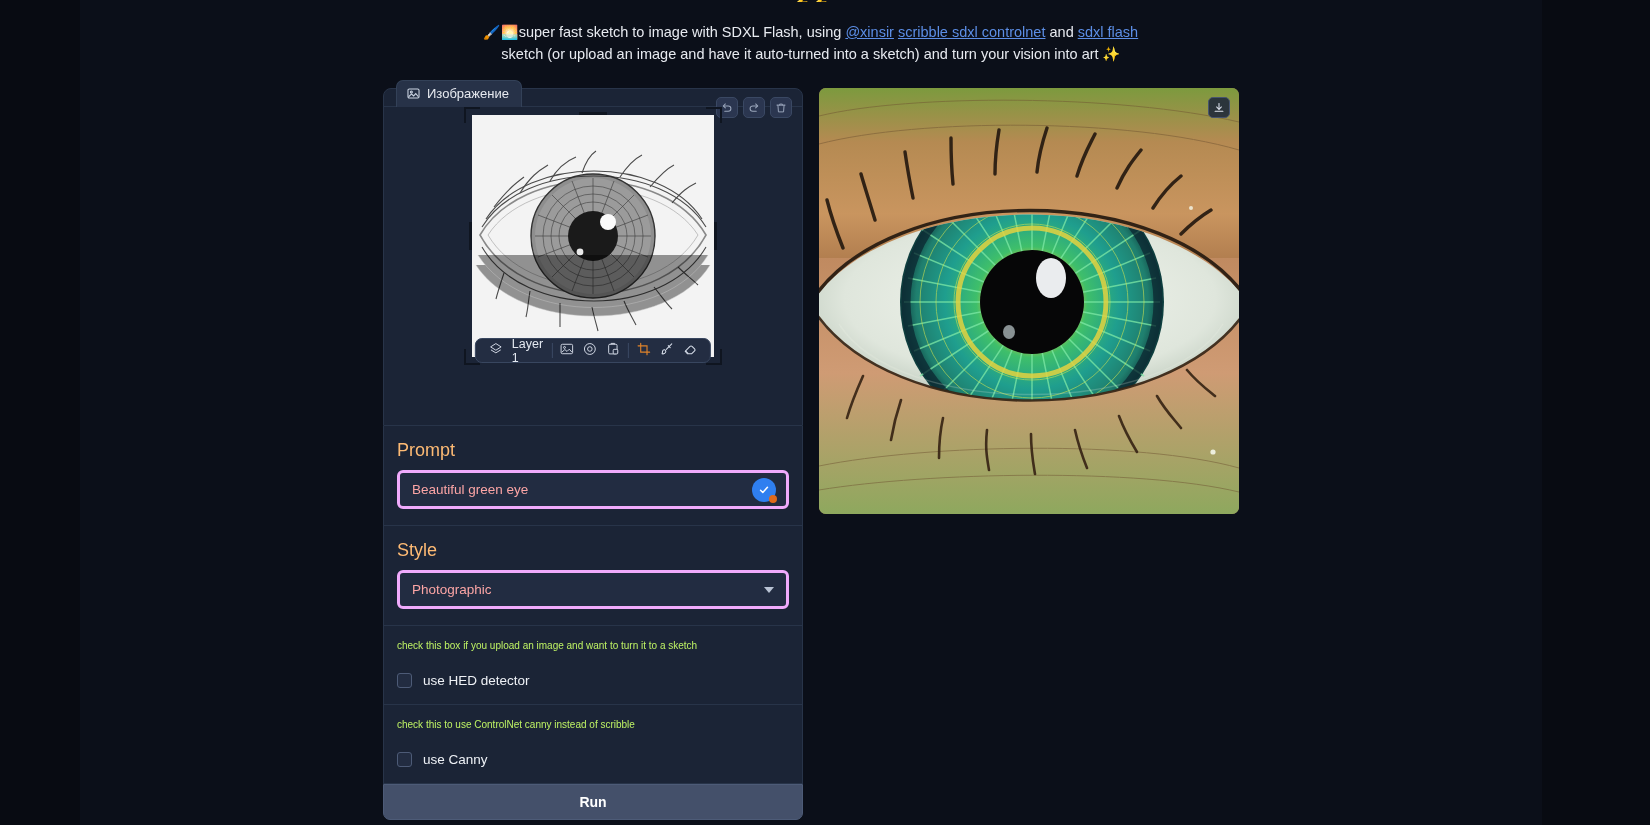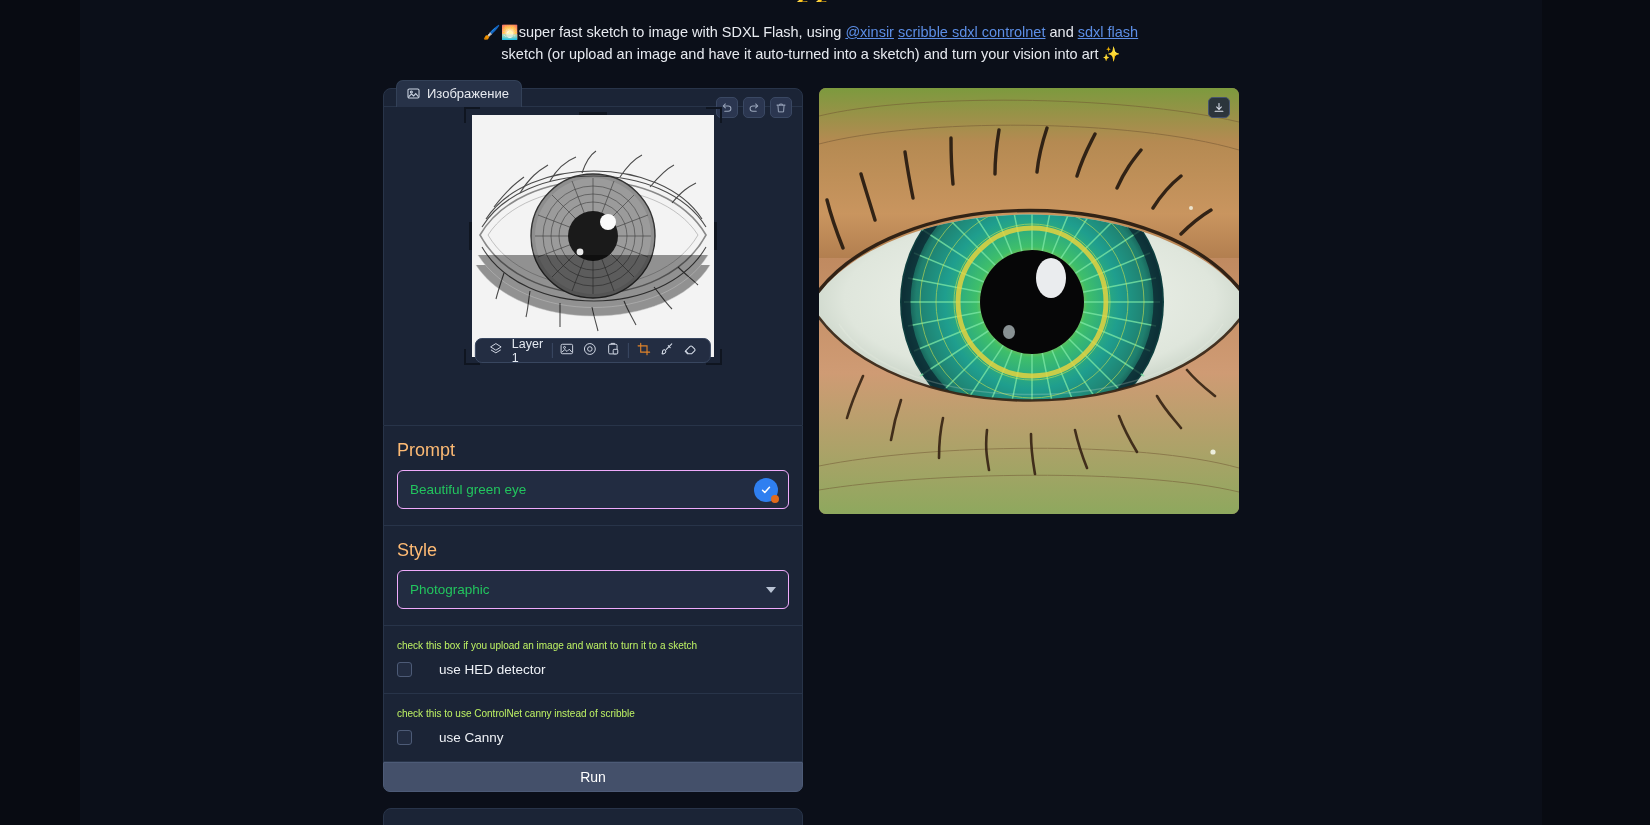--- a/index.html
+++ b/index.html
@@ -143,23 +143,23 @@
     background: #1b2436;
     border-left: 1px solid #283449;
     border-right: 1px solid #283449;
     border-bottom: 1px solid #283449;
     padding: 14px 13px 16px 13px;
   }
   .label { color: #fdba74; font-size: 18px; margin-bottom: 9px; }
   .input, .select {
     width: 100%; height: 39px;
     background: #222c41;
-    border: 1px solid #f0abfc;
+    border: 3px solid #f0abfc;
     border-radius: 6px;
-    color: #22c55e;
+    color: #fca5a5;
     font-size: 13.5px;
     padding: 0 12px;
     display: flex; align-items: center;
     position: relative;
   }
   .submit-dot {
     position: absolute; right: 10px; top: 50%; margin-top: -12px;
     width: 24px; height: 24px; border-radius: 50%;
     background: #2f7ff0;
     display: flex; align-items: center; justify-content: center;
@@ -169,34 +169,34 @@
     content: ""; position: absolute; right: -1px; bottom: -1px;
     width: 8px; height: 8px; border-radius: 50%; background: #e06a1b;
   }
   .caret {
     position: absolute; right: 12px; top: 50%; margin-top: -3px;
     width: 0; height: 0;
     border-left: 5px solid transparent; border-right: 5px solid transparent;
     border-top: 6px solid #b9c3d4;
   }
   .helper { color: #bef264; font-size: 10px; margin-bottom: 11px; }
-  .check-row { display: flex; align-items: center; gap: 27px; }
+  .check-row { display: flex; align-items: center; gap: 11px; margin-top: 22px; }
   .checkbox {
     width: 15px; height: 15px;
     border: 1px solid #4d5b77;
     border-radius: 3px;
     background: #222c41;
   }
   .check-label { color: #eef1f6; font-size: 13.5px; }
   .run {
-    width: 100%; height: 30px;
+    width: 100%; height: 36px;
     background: #44506a;
     border: 1px solid #4d5b77;
     border-radius: 0 0 7px 7px;
-    color: #ffffff; font-size: 14px; font-weight: normal;
+    color: #ffffff; font-size: 14px; font-weight: bold;
     display: flex; align-items: center; justify-content: center;
   }
   .bottom-stub {
     margin-top: 16px;
     height: 22px;
     background: #1b2436;
     border: 1px solid #283449;
     border-radius: 8px 8px 0 0;
   }
 

